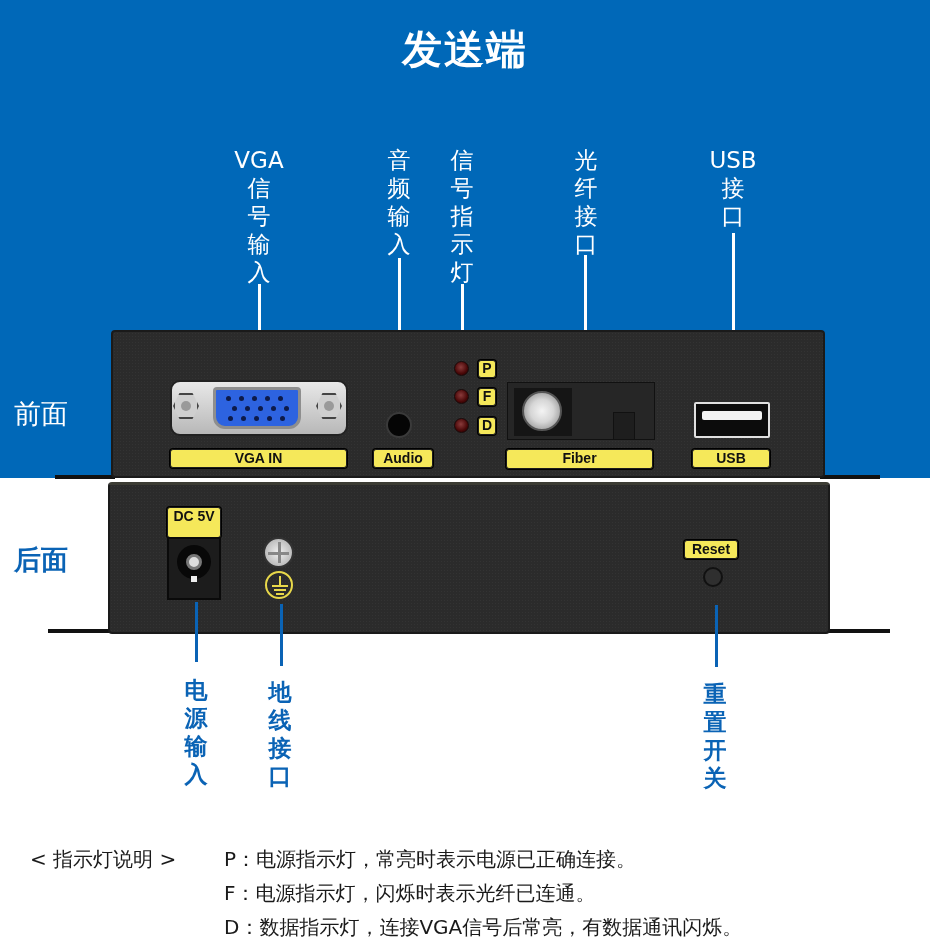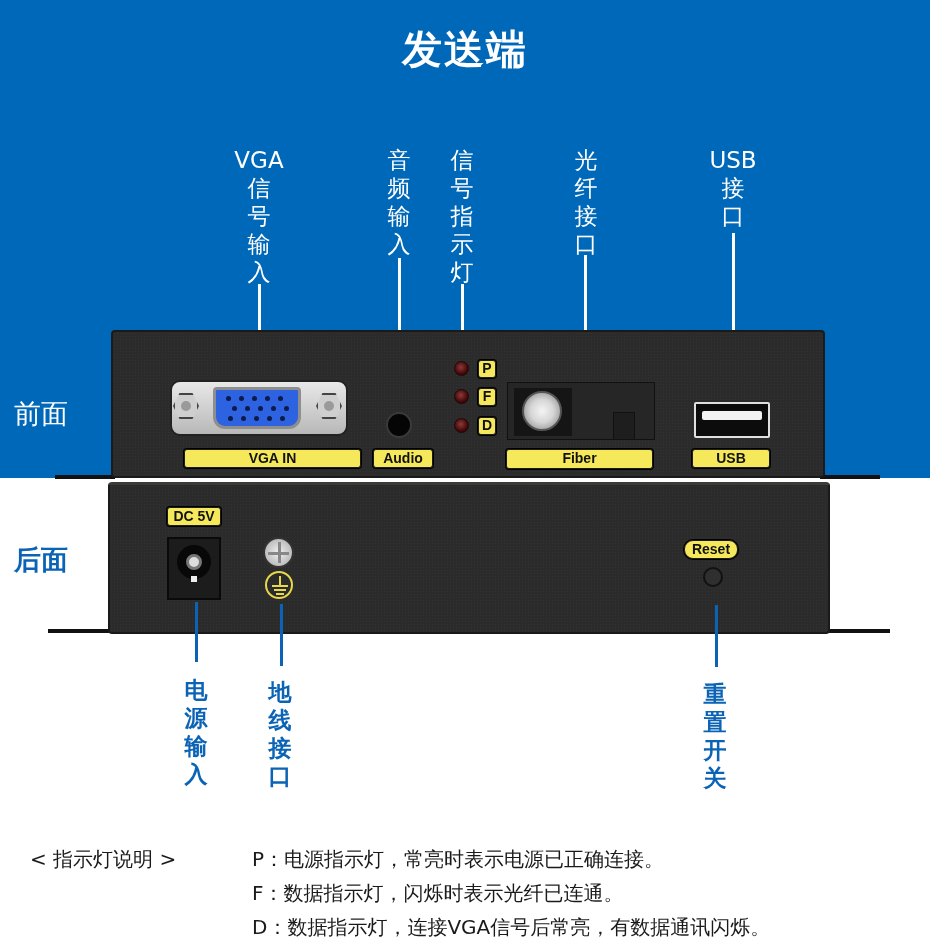--- a/index.html
+++ b/index.html
@@ -50,21 +50,21 @@
   .ground-screw::before { content:""; position:absolute; left:13px; top:3px; width:3px; height:21px; background:#888; }
   .ground-screw::after { content:""; position:absolute; left:3px; top:13px; width:21px; height:3px; background:#888; }
   .ground-symbol { position: absolute; left: 265px; top: 571px; width: 28px; height: 28px; border-radius: 50%; border: 2px solid #e8d84a; }
   .gs-line { position: absolute; background: #e8d84a; height: 2px; }
   .gs-stem { position: absolute; left: 12px; top: 3px; width: 2px; height: 9px; background: #e8d84a; }
 
   .reset-btn { position: absolute; left: 703px; top: 567px; width: 20px; height: 20px; border-radius: 50%; background: #2f2f2f; border: 2px solid #111; }
 
   .notes { position: absolute; left: 0; top: 840px; width: 930px; color: #1a1a1a; font-size: 20px; }
   .notes-heading { position: absolute; left: 30px; top: 6px; }
-  .note-line { position: absolute; left: 252px; white-space: nowrap; }
+  .note-line { position: absolute; left: 224px; white-space: nowrap; }
 </style>
 </head>
 <body>
 
 <div class="blue-bg"></div>
 <div class="title">发送端</div>
 
 <div class="vlabel" style="left:229px; top:146px;">
   <span class="ch">VGA</span>
   <span class="ch">信</span>
@@ -126,21 +126,21 @@
     <span class="pin" style="left:29px; top:16px;"></span>
     <span class="pin" style="left:42px; top:16px;"></span>
     <span class="pin" style="left:55px; top:16px;"></span>
     <span class="pin" style="left:68px; top:16px;"></span>
   <span class="pin" style="left:12px; top:26px;"></span>
     <span class="pin" style="left:25px; top:26px;"></span>
     <span class="pin" style="left:38px; top:26px;"></span>
     <span class="pin" style="left:51px; top:26px;"></span>
     <span class="pin" style="left:64px; top:26px;"></span>
 </div>
-<div class="ylabel" style="left:184px; top:449px; width:177px; height:19px; line-height:16px;">VGA  IN</div>
+<div class="ylabel" style="left:170px; top:449px; width:177px; height:19px; line-height:16px;">VGA  IN</div>
 
 <div class="audio-jack"></div>
 <div class="ylabel" style="left:373px; top:449px; width:60px; height:19px; line-height:16px;">Audio</div>
 
 <div class="led" style="left:454px; top:361px;"></div>
 <div class="ylabel" style="left:478px; top:360px; width:18px; height:18px; line-height:15px;">P</div>
 <div class="led" style="left:454px; top:389px;"></div>
 <div class="ylabel" style="left:478px; top:388px; width:18px; height:18px; line-height:15px;">F</div>
 <div class="led" style="left:454px; top:418px;"></div>
 <div class="ylabel" style="left:478px; top:417px; width:18px; height:18px; line-height:15px;">D</div>
@@ -152,35 +152,35 @@
 <div class="ylabel" style="left:506px; top:449px; width:147px; height:20px; line-height:16px;">Fiber</div>
 
 <div class="usb-port"></div>
 <div class="usb-tongue"></div>
 <div class="ylabel" style="left:692px; top:449px; width:78px; height:19px; line-height:16px;">USB</div>
 
 <div class="flange" style="left:48px; top:629px; width:64px;"></div>
 <div class="flange" style="left:826px; top:629px; width:64px;"></div>
 <div class="panel back-panel"></div>
 
-<div class="ylabel" style="left:167px; top:507px; width:54px; height:19px; line-height:16px;">DC 5V</div>
+<div class="ylabel" style="left:167px; top:507px; width:54px; height:31px; line-height:16px;">DC 5V</div>
 <div class="dc-jack"></div>
 <div class="dc-hole"></div>
 <div class="dc-pin"></div>
 <div class="dc-tab"></div>
 
 <div class="ground-screw"></div>
 <div class="ground-symbol">
   <span class="gs-stem"></span>
   <span class="gs-line" style="left:5px; top:12px; width:16px;"></span>
   <span class="gs-line" style="left:7px; top:16px; width:12px;"></span>
   <span class="gs-line" style="left:9px; top:20px; width:8px;"></span>
 </div>
 
-<div class="ylabel" style="left:684px; top:540px; width:54px; height:19px; line-height:16px;border-radius:9px;">Reset</div>
+<div class="ylabel" style="left:684px; top:540px; width:54px; height:19px; line-height:16px;">Reset</div>
 <div class="reset-btn"></div>
 
 <div class="vline blue" style="left:195px; top:602px; height:60px;"></div>
 <div class="vlabel blue" style="left:166px; top:676px;">
   <span class="ch">电</span>
   <span class="ch">源</span>
   <span class="ch">输</span>
   <span class="ch">入</span>
 </div>
 
@@ -196,15 +196,15 @@
 <div class="vlabel blue" style="left:685px; top:680px;">
   <span class="ch">重</span>
   <span class="ch">置</span>
   <span class="ch">开</span>
   <span class="ch">关</span>
 </div>
 
 <div class="notes">
   <div class="notes-heading">&lt; 指示灯说明 &gt;</div>
   <div class="note-line" style="top:6px;">P：电源指示灯，常亮时表示电源已正确连接。</div>
-  <div class="note-line" style="top:40px;">F：数据指示灯，闪烁时表示光纤已连通。</div>
+  <div class="note-line" style="top:40px;">F：电源指示灯，闪烁时表示光纤已连通。</div>
   <div class="note-line" style="top:74px;">D：数据指示灯，连接VGA信号后常亮，有数据通讯闪烁。</div>
 </div>
 
 </body></html>

